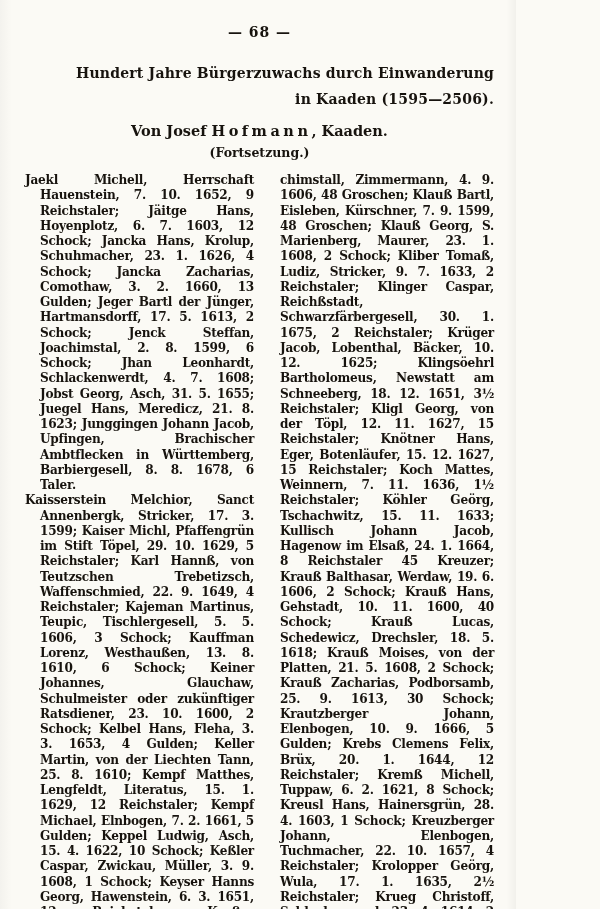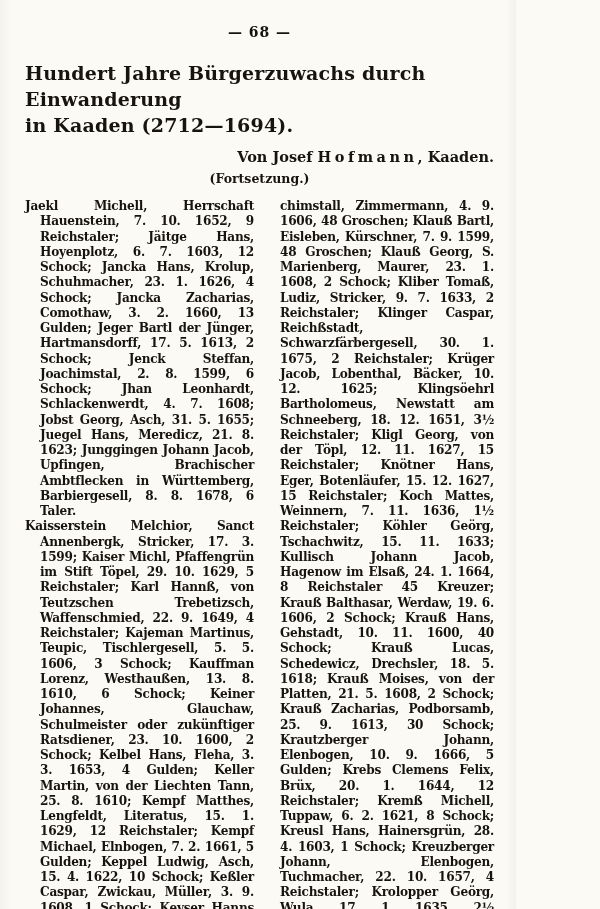--- a/index.html
+++ b/index.html
@@ -20,28 +20,28 @@
       #fbfaf5;
   }
   .pagenum {
     text-align: center;
     font-weight: bold;
     font-size: 14px;
     letter-spacing: 1px;
     margin-bottom: 20px;
   }
   .title {
-    text-align: left;
+    text-align: right;
     font-weight: bold;
-    font-size: 19px;
+    font-size: 14px;
     line-height: 26px;
     letter-spacing: 0.2px;
   }
   .byline {
-    text-align: right;
+    text-align: center;
     font-weight: bold;
     font-size: 14.5px;
     margin-top: 10px;
   }
   .byline .spaced { letter-spacing: 3.5px; }
   .fortsetzung {
     text-align: center;
     font-weight: bold;
     font-size: 12.5px;
     margin-top: 6px;
@@ -69,21 +69,21 @@
 </style>
 </head>
 <body>
 
 <div class="page">
 
   <div class="pagenum">— 68 —</div>
 
   <div class="title">
     <div>Hundert Jahre Bürgerzuwachs durch Einwanderung</div>
-    <div>in Kaaden (2712—1694).</div>
+    <div>in Kaaden (1595—2506).</div>
   </div>
 
   <div class="byline"><span>Von Josef </span><span class="spaced">Hofmann</span><span>, Kaaden.</span></div>
 
   <div class="fortsetzung">(Fortsetzung.)</div>
 
   <div class="cols">
 
     <div class="col">
       <p class="entry">Jaekl Michell, Herrschaft Hauenstein, 7. 10. 1652, 9 Reichstaler; Jäitge Hans, Hoyenplotz, 6. 7. 1603, 12 Schock; Jancka Hans, Krolup, Schuhmacher, 23. 1. 1626, 4 Schock; Jancka Zacharias, Comothaw, 3. 2. 1660, 13 Gulden; Jeger Bartl der Jünger, Hartmansdorff, 17. 5. 1613, 2 Schock; Jenck Steffan, Joachimstal, 2. 8. 1599, 6 Schock; Jhan Leonhardt, Schlackenwerdt, 4. 7. 1608; Jobst Georg, Asch, 31. 5. 1655; Juegel Hans, Meredicz, 21. 8. 1623; Junggingen Johann Jacob, Upfingen, Brachischer Ambtflecken in Württemberg, Barbiergesell, 8. 8. 1678, 6 Taler.</p>

